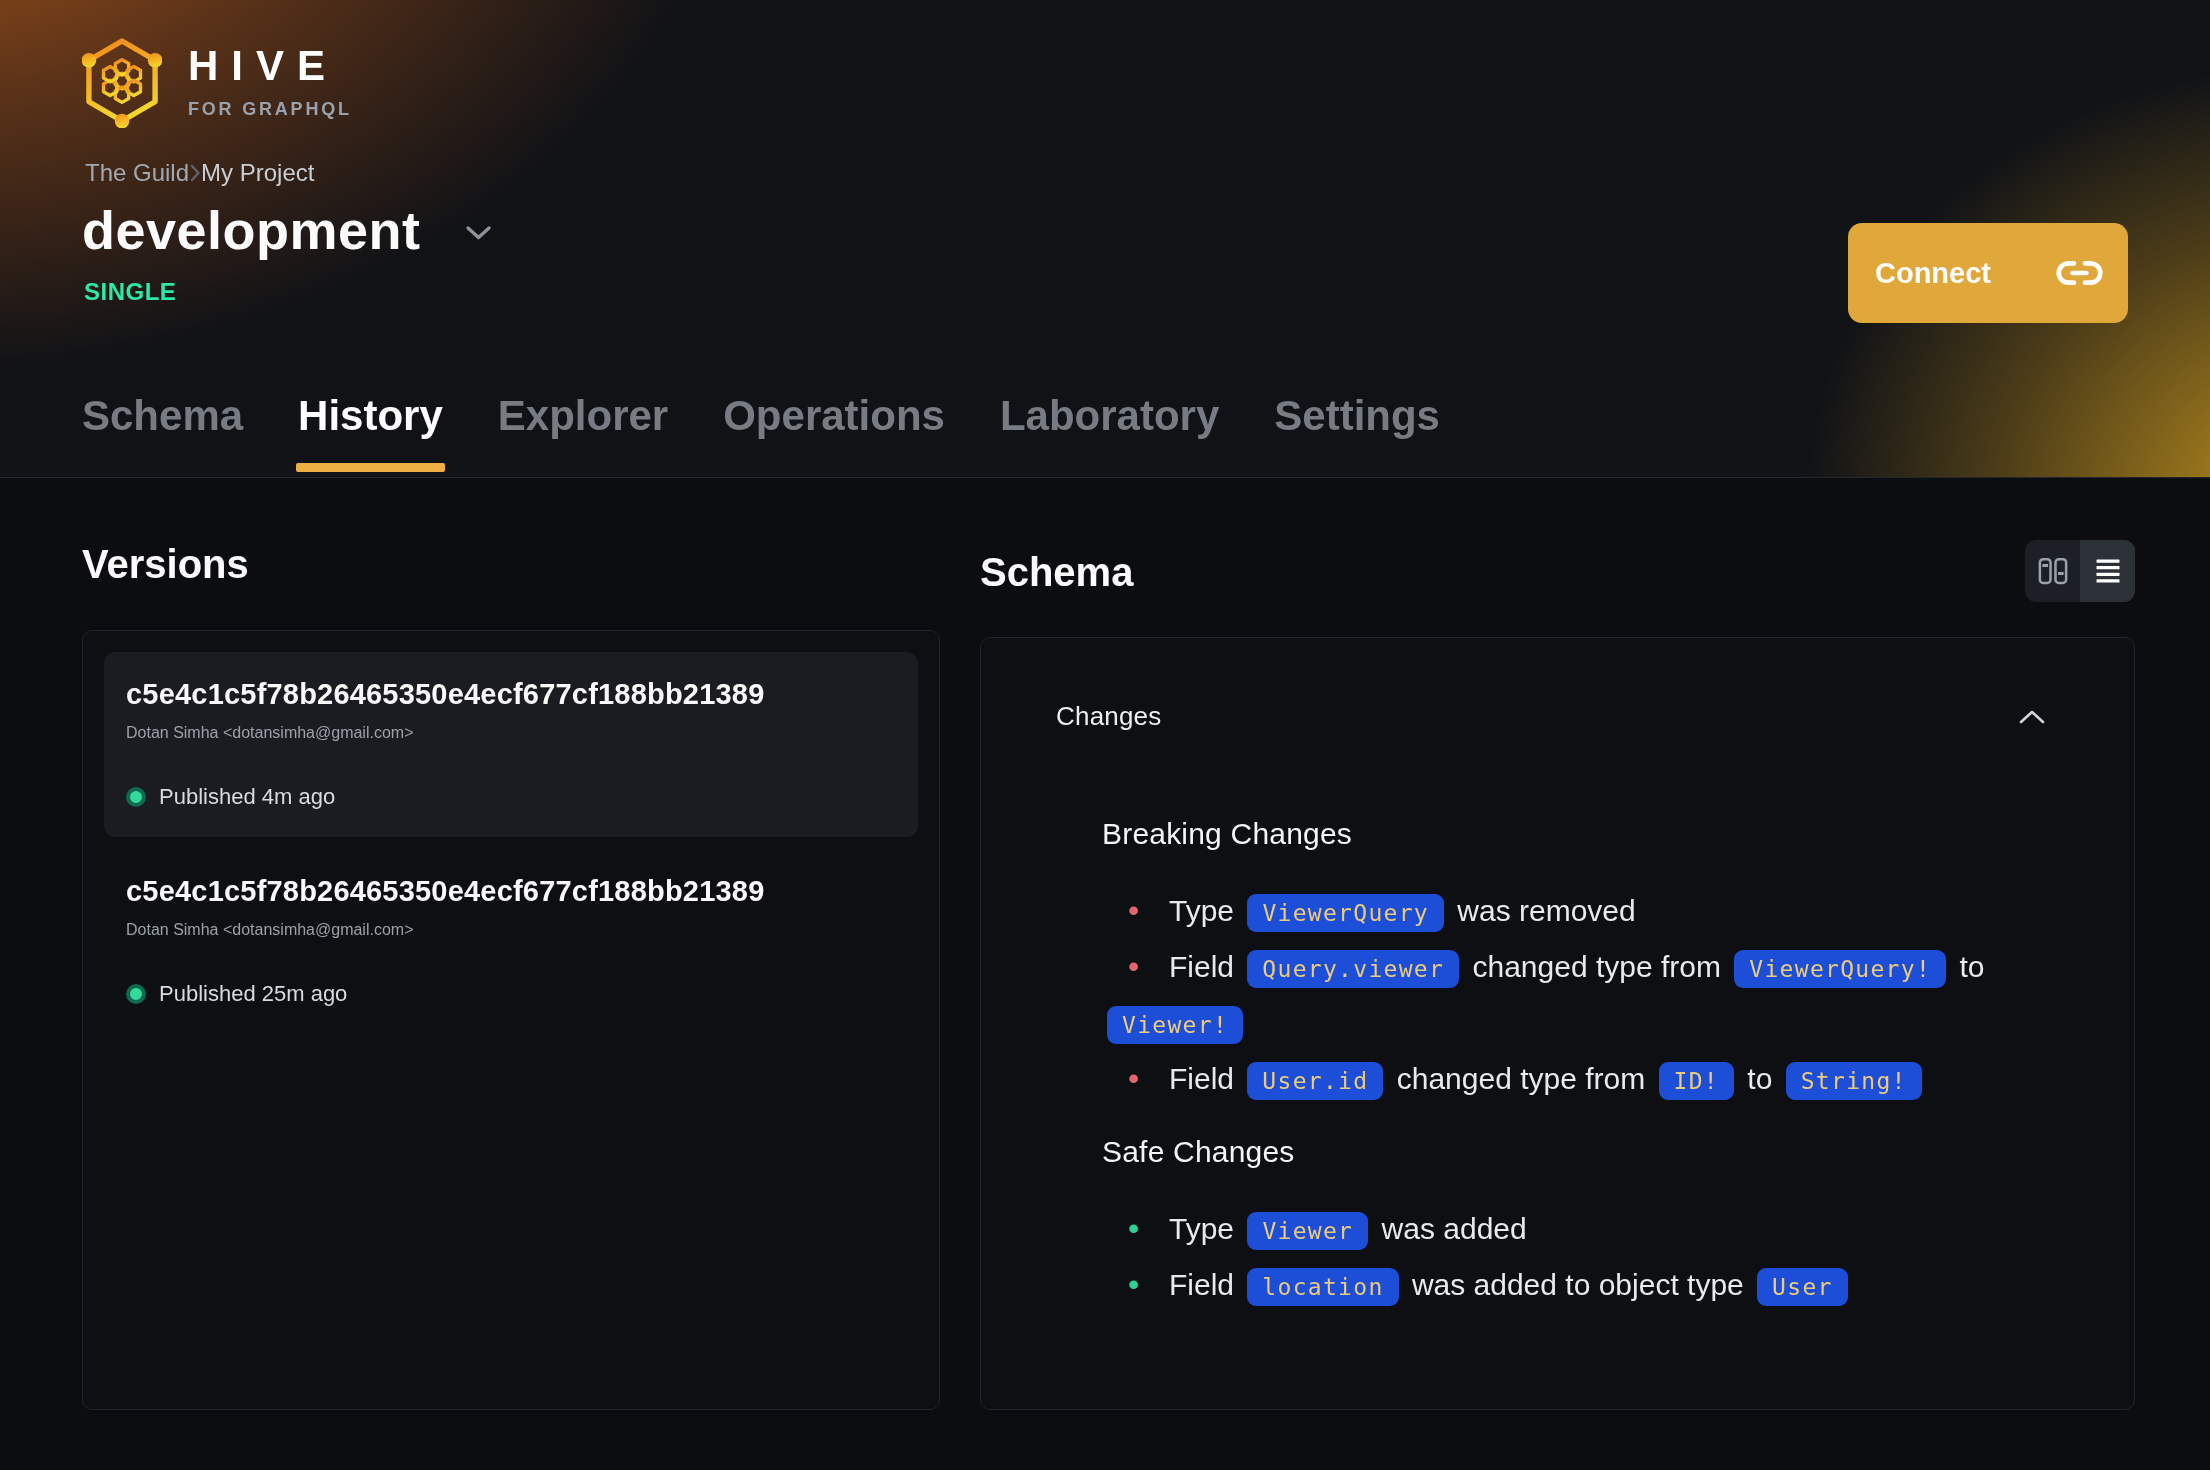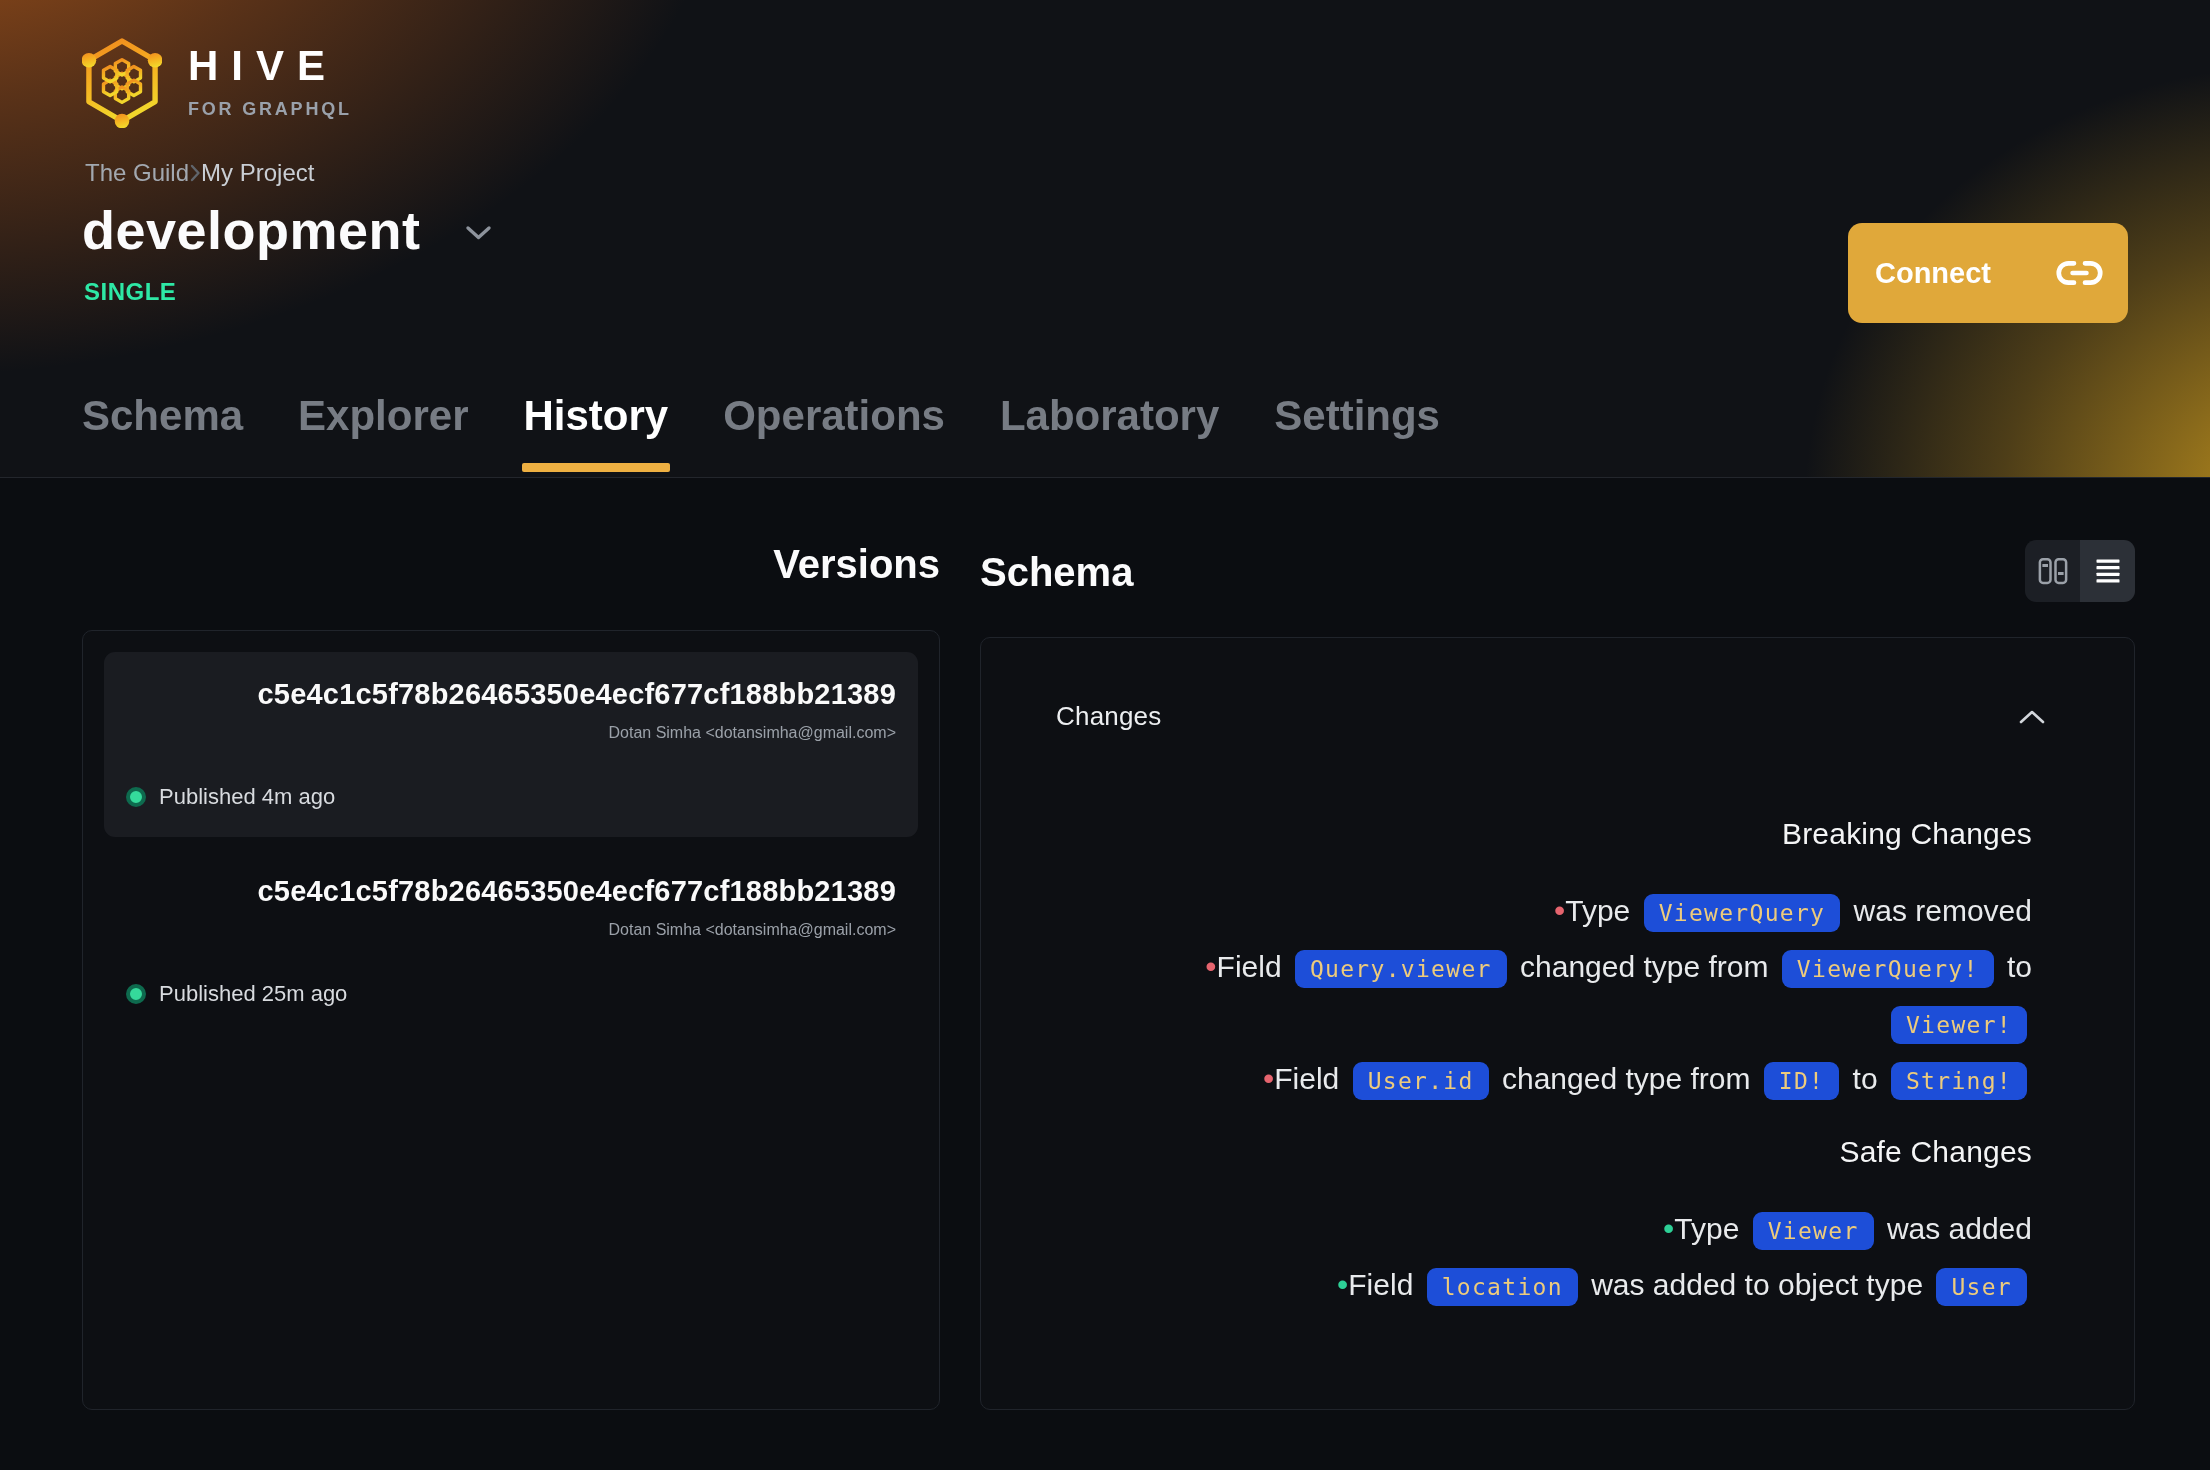--- a/index.html
+++ b/index.html
@@ -50,21 +50,21 @@
     padding-bottom:14px; font-size:42px; font-weight:700; color:#777c84;
     cursor:pointer; white-space:nowrap;
   }
   .tab.active { color:#ffffff; }
   .tab.active::after {
     content:""; position:absolute; left:-2px; right:-2px; bottom:5px;
     height:9px; border-radius:2px; background:#eeb042;
   }
 
   
-  main { display:flex; padding:64px 75px 3px 82px; gap:40px;text-align:right; }
+  main { display:flex; padding:64px 75px 3px 82px; gap:40px; }
   .col-left { width:858px; flex:none; }
   .col-right { flex:1; min-width:0; }
   .section-title { margin:0; font-size:40px; font-weight:700; color:#fbfbfc; line-height:44px; }
 
   .panel { border:1px solid #20242b; border-radius:10px; background:#0d0f13; }
 
   .versions-panel { margin-top:44px; height:780px; padding:21px; }
   .version-card { border-radius:11px; padding:24px 22px 27px; cursor:pointer; }
   .version-card.selected { background:#1a1c21; }
   .version-card + .version-card { margin-top:12px; }
@@ -156,22 +156,22 @@
     <span>Connect</span>
     <svg width="47" height="28" viewBox="0 0 34 20" fill="none">
       <path d="M13 3 H9 a7 7 0 0 0 0 14 h4" stroke="#ffffff" stroke-width="3.4" stroke-linecap="round"></path>
       <path d="M21 3 h4 a7 7 0 0 1 0 14 h-4" stroke="#ffffff" stroke-width="3.4" stroke-linecap="round"></path>
       <line x1="12" y1="10" x2="22" y2="10" stroke="#ffffff" stroke-width="3.4" stroke-linecap="round"></line>
     </svg>
   </button>
 
   <nav class="tabs">
     <div class="tab">Schema</div>
+    <div class="tab active">History</div>
     <div class="tab">Explorer</div>
-    <div class="tab active">History</div>
     <div class="tab">Operations</div>
     <div class="tab">Laboratory</div>
     <div class="tab">Settings</div>
   </nav>
 </header>
 
 <main>
   <section class="col-left">
     <h2 class="section-title">Versions</h2>
     <div class="panel versions-panel">

